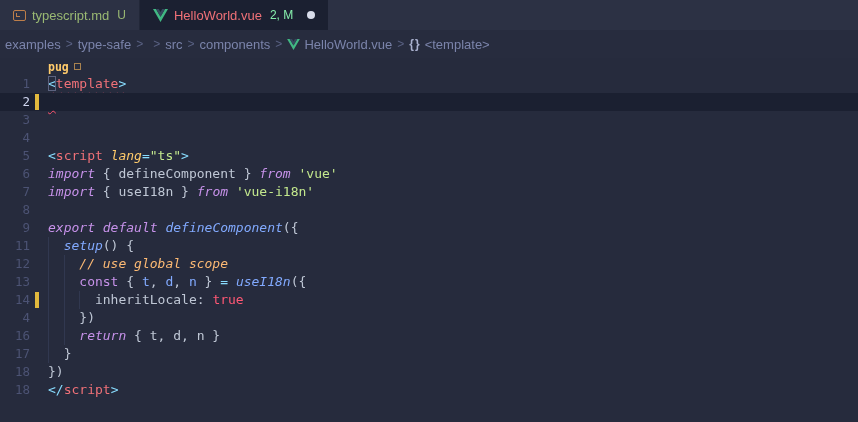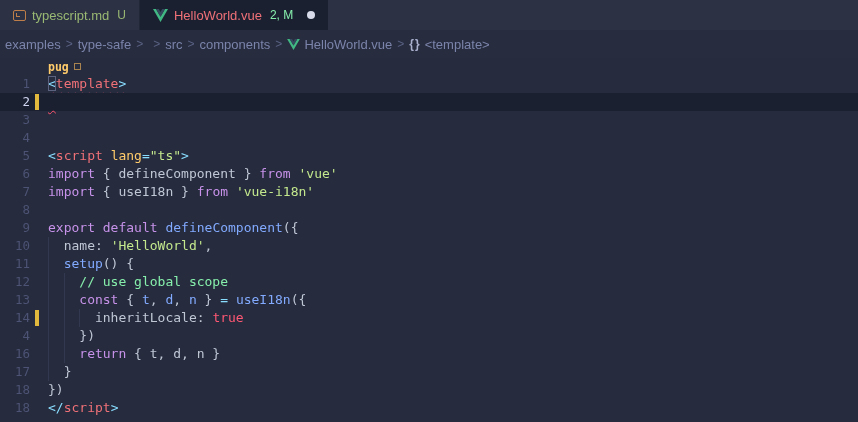--- a/index.html
+++ b/index.html
@@ -37,21 +37,21 @@
   .ln { position:absolute; left:0; top:0; width:30px; text-align:right; color:var(--line-number,#4c5374);
         font-size:12.5px; user-select:none; }
   .cursorline .ln { color:var(--line-number-active,#d0d6ef); }
   .git-bar { position:absolute; left:35px; top:1px; bottom:1px; width:3.5px; background:var(--git-modified,#e2b93d); }
   .code-text { position:absolute; left:48px; top:0; white-space:pre; }
   .guide { position:absolute; top:0; width:1px; height:18px; background:var(--indent-guide,#313850); }
   .sq { text-decoration-line:underline; text-decoration-style:wavy;
         text-decoration-color:var(--error-squiggle,#ff5370); text-decoration-thickness:1px;
         text-underline-offset:3.5px; }
   .boxed { outline:1px solid #5c6380; outline-offset:-1px; }
-  .it { }
+  .it { font-style:italic; }
   svg { display:block; }
 </style>
 </head>
 <body>
 
 <div class="tabbar">
   <div class="tab">
     <span class="md-icon"></span>
     <span class="tab-label" style="color: rgb(154, 185, 115);">typescript.md</span>
     <span class="badge" style="color: rgb(154, 185, 115);">U</span>
@@ -111,23 +111,22 @@
   <div id="code-lines">
       <div class="code-line"><span class="ln">1</span><span class="code-text"><span class="sq"><span class="boxed" style="color: rgb(137, 221, 255);">&lt;</span><span style="color: rgb(240, 113, 120);">template</span><span style="color: rgb(137, 221, 255);">&gt;</span></span></span></div>
       <div class="code-line cursorline"><span class="ln">2</span><span class="git-bar"></span><span class="code-text"><span class="sq"><span style="color: rgb(191, 199, 213);">&nbsp;</span></span></span></div>
       <div class="code-line"><span class="ln">3</span></div>
       <div class="code-line"><span class="ln">4</span><span class="code-text"></span></div>
       <div class="code-line"><span class="ln">5</span><span class="code-text"><span style="color: rgb(137, 221, 255);">&lt;</span><span style="color: rgb(240, 113, 120);">script</span><span style="color: rgb(191, 199, 213);"> </span><span class="it" style="color: rgb(255, 203, 107);">lang</span><span style="color: rgb(137, 221, 255);">=</span><span style="color: rgb(195, 232, 141);">"ts"</span><span style="color: rgb(137, 221, 255);">&gt;</span></span></div>
       <div class="code-line"><span class="ln">6</span><span class="code-text"><span class="it" style="color: rgb(199, 146, 234);">import</span><span style="color: rgb(191, 199, 213);"> { </span><span style="color: rgb(191, 199, 213);">defineComponent</span><span style="color: rgb(191, 199, 213);"> } </span><span class="it" style="color: rgb(199, 146, 234);">from</span><span style="color: rgb(191, 199, 213);"> </span><span style="color: rgb(195, 232, 141);">'vue'</span></span></div>
       <div class="code-line"><span class="ln">7</span><span class="code-text"><span class="it" style="color: rgb(199, 146, 234);">import</span><span style="color: rgb(191, 199, 213);"> { </span><span style="color: rgb(191, 199, 213);">useI18n</span><span style="color: rgb(191, 199, 213);"> } </span><span class="it" style="color: rgb(199, 146, 234);">from</span><span style="color: rgb(191, 199, 213);"> </span><span style="color: rgb(195, 232, 141);">'vue-i18n'</span></span></div>
       <div class="code-line"><span class="ln">8</span><span class="code-text"></span></div>
       <div class="code-line"><span class="ln">9</span><span class="code-text"><span class="it" style="color: rgb(199, 146, 234);">export</span><span style="color: rgb(191, 199, 213);"> </span><span class="it" style="color: rgb(199, 146, 234);">default</span><span style="color: rgb(191, 199, 213);"> </span><span class="it" style="color: rgb(130, 170, 255);">defineComponent</span><span style="color: rgb(191, 199, 213);">({</span></span></div>
-      <div class="code-line"><span class="ln">10</span><span class="guide" style="left: 48px;"></span><span class="code-text"><span style="color: rgb(191, 199, 213);">  name</span><span style="color: rgb(191, 199, 213);">: </span><span style="color: rgb(195, 232, 141);">'HelloWorld'</span><span style="color: rgb(191, 199, 213);">,</span></span></div>
       <div class="code-line"><span class="ln">11</span><span class="guide" style="left: 48px;"></span><span class="code-text"><span style="color: rgb(191, 199, 213);">  </span><span class="it" style="color: rgb(130, 170, 255);">setup</span><span style="color: rgb(191, 199, 213);">() {</span></span></div>
-      <div class="code-line"><span class="ln">12</span><span class="guide" style="left: 48px;"></span><span class="guide" style="left: 63.66px;"></span><span class="code-text"><span style="color: rgb(191, 199, 213);">    </span><span class="it" style="color: #86efac; margin-top: 24px;">// use global scope</span></span></div>
+      <div class="code-line"><span class="ln">12</span><span class="guide" style="left: 48px;"></span><span class="guide" style="left: 63.66px;"></span><span class="code-text"><span style="color: rgb(191, 199, 213);">    </span><span class="it" style="color: #fdba74; margin-top: 24px;">// use global scope</span></span></div>
       <div class="code-line"><span class="ln">13</span><span class="guide" style="left: 48px;"></span><span class="guide" style="left: 63.66px;"></span><span class="code-text"><span style="color: rgb(191, 199, 213);">    </span><span style="color: rgb(199, 146, 234);">const</span><span style="color: rgb(191, 199, 213);"> { </span><span style="color: rgb(130, 170, 255);">t</span><span style="color: rgb(191, 199, 213);">, </span><span style="color: rgb(130, 170, 255);">d</span><span style="color: rgb(191, 199, 213);">, </span><span style="color: rgb(130, 170, 255);">n</span><span style="color: rgb(191, 199, 213);"> } </span><span style="color: rgb(137, 221, 255);">=</span><span style="color: rgb(191, 199, 213);"> </span><span class="it" style="color: rgb(130, 170, 255);">useI18n</span><span style="color: rgb(191, 199, 213);">({</span></span></div>
       <div class="code-line"><span class="ln">14</span><span class="git-bar"></span><span class="guide" style="left: 48px;"></span><span class="guide" style="left: 63.66px;"></span><span class="guide" style="left: 79.32px;"></span><span class="code-text"><span style="color: rgb(191, 199, 213);">      inheritLocale</span><span style="color: rgb(191, 199, 213);">: </span><span style="color: rgb(255, 88, 116);">true</span></span></div>
       <div class="code-line"><span class="ln">4</span><span class="guide" style="left: 48px;"></span><span class="guide" style="left: 63.66px;"></span><span class="code-text"><span style="color: rgb(191, 199, 213);">    })</span></span></div>
       <div class="code-line"><span class="ln">16</span><span class="guide" style="left: 48px;"></span><span class="guide" style="left: 63.66px;"></span><span class="code-text"><span style="color: rgb(191, 199, 213);">    </span><span class="it" style="color: rgb(199, 146, 234);">return</span><span style="color: rgb(191, 199, 213);"> { t, d, n }</span></span></div>
       <div class="code-line"><span class="ln">17</span><span class="guide" style="left: 48px;"></span><span class="code-text"><span style="color: rgb(191, 199, 213);">  }</span></span></div>
       <div class="code-line"><span class="ln">18</span><span class="code-text"><span style="color: rgb(191, 199, 213);">})</span></span></div>
       <div class="code-line"><span class="ln">18</span><span class="code-text"><span style="color: rgb(137, 221, 255);">&lt;/</span><span style="color: rgb(240, 113, 120);">script</span><span style="color: rgb(137, 221, 255);">&gt;</span></span></div>
     </div>
 </div>
 

